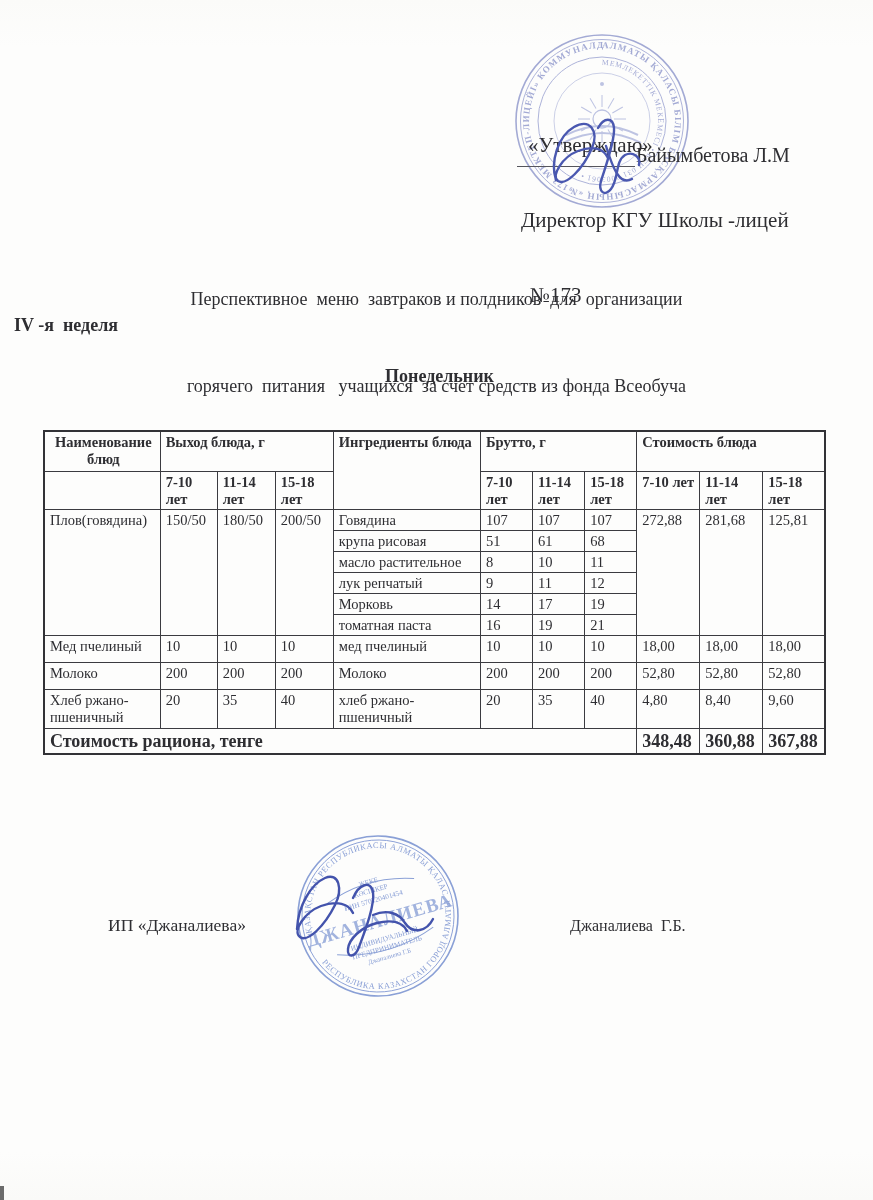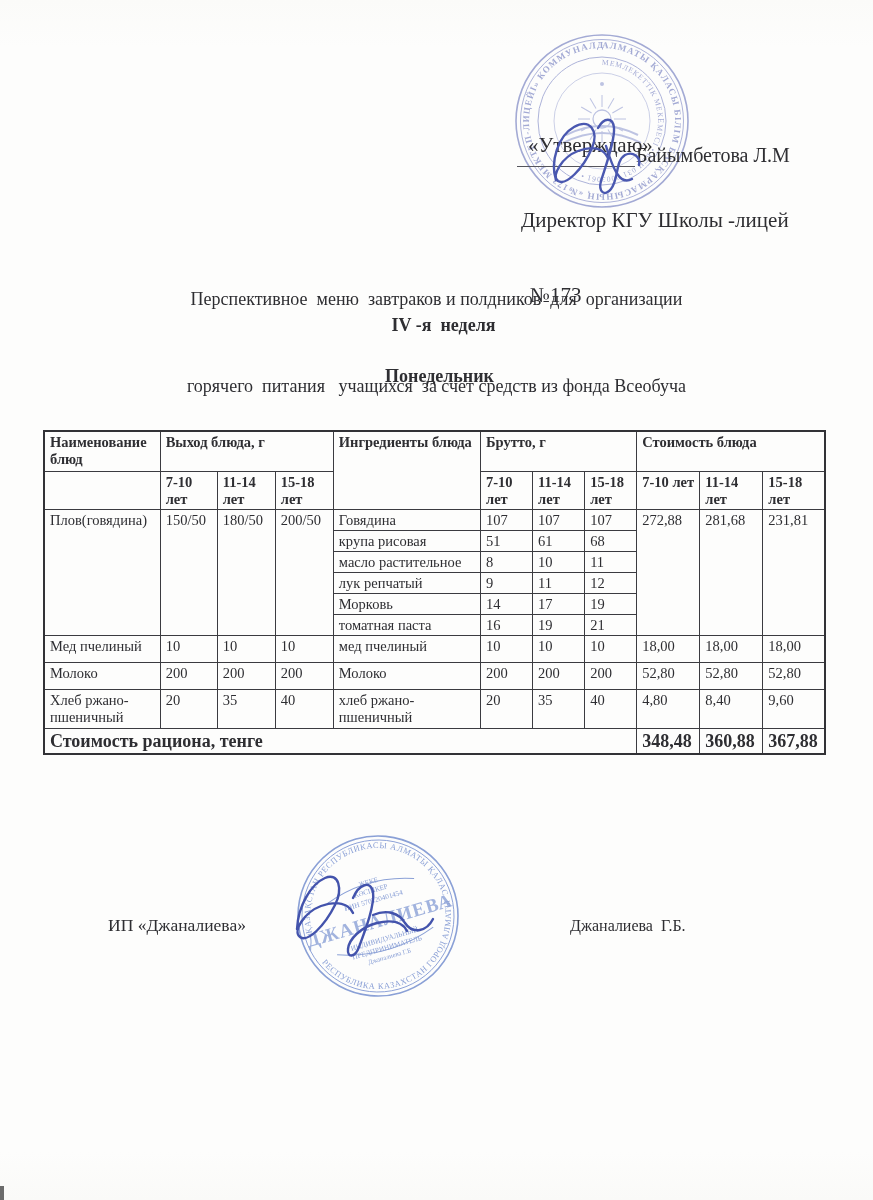--- a/index.html
+++ b/index.html
@@ -17,38 +17,38 @@
   .stamp-bottom{left:293px;top:831px;width:170px;height:170px;opacity:.9;}
   .sig-layer{position:absolute;left:0;top:0;width:873px;height:1200px;z-index:5;pointer-events:none;}
   
   .approval{position:absolute;left:521px;top:83px;z-index:2;font-size:21px;line-height:25px;white-space:pre;}
   .approval .l1{padding-left:7px;}
   .approval .l3{padding-left:9px;}
   .approver-name{position:absolute;left:636px;top:144px;z-index:2;font-size:20px;white-space:pre;}
   .sig-underline{position:absolute;left:517px;top:166px;width:118px;height:1.4px;background:#55555c;z-index:2;}
   
   .doc-title{position:absolute;left:0;top:227px;width:100%;text-align:center;font-size:18px;line-height:29px;z-index:2;white-space:pre;box-sizing:border-box;}
-  .week-heading{position:absolute;left:0;top:315px;width:100%;text-align:center;font-size:18px;font-weight:bold;z-index:2;white-space:pre;padding-left:14px;box-sizing:border-box;}
+  .week-heading{position:absolute;left:0;top:315px;width:100%;font-size:18px;font-weight:bold;z-index:2;white-space:pre;padding-left:14px;box-sizing:border-box;}
   .day-heading{position:absolute;left:0;top:366px;width:100%;text-align:center;font-size:18px;font-weight:bold;z-index:2;padding-left:6px;box-sizing:border-box;}
   
   .menu-table{
     position:absolute;left:43px;top:430px;width:783px;z-index:2;
     border-collapse:collapse;table-layout:fixed;
     font-size:14.5px;line-height:1.18;
     border:2px solid #323236;
   }
   .menu-table th,.menu-table td{
     border:1.3px solid #3b3b40;
     padding:2px 3px 1px 5px;
     vertical-align:top;text-align:left;
     overflow:hidden;
   }
   .menu-table th{font-weight:bold;}
   .menu-table td{font-weight:normal;}
-  .menu-table .c{}
+  .menu-table .c{text-align:center;}
   tr.h1{height:40px;} tr.h2{height:37px;}
   tr.ing{height:21px;margin-top:20px;} tr.std{height:27px;} tr.tall{height:36px;}
   tr.total{height:22px;}
   tr.total td{font-weight:bold;font-size:18px;}
   
   .footer-left{position:absolute;left:108px;top:915px;font-size:17.5px;z-index:2;white-space:pre;}
   .footer-right{position:absolute;left:570px;top:917px;font-size:16px;z-index:2;white-space:pre;}
   .scan-artifact{position:absolute;left:0;top:1186px;width:4px;height:14px;background:#6b6b6b;z-index:6;}
   text,textPath{font-family:"Liberation Serif","DejaVu Serif",serif;}
 </style>
@@ -150,21 +150,21 @@
         <td rowspan="6">Плов(говядина)</td>
         <td rowspan="6">150/50</td>
         <td rowspan="6">180/50</td>
         <td rowspan="6">200/50</td>
         <td>Говядина</td>
         <td>107</td>
         <td>107</td>
         <td>107</td>
         <td rowspan="6">272,88</td>
         <td rowspan="6">281,68</td>
-        <td rowspan="6">231,81</td>
+        <td rowspan="6">125,81</td>
       </tr>
       <tr class="ing">
         <td>крупа рисовая</td>
         <td>51</td>
         <td>61</td>
         <td>68</td>
       </tr>
       <tr class="ing">
         <td>масло растительное</td>
         <td>8</td>

